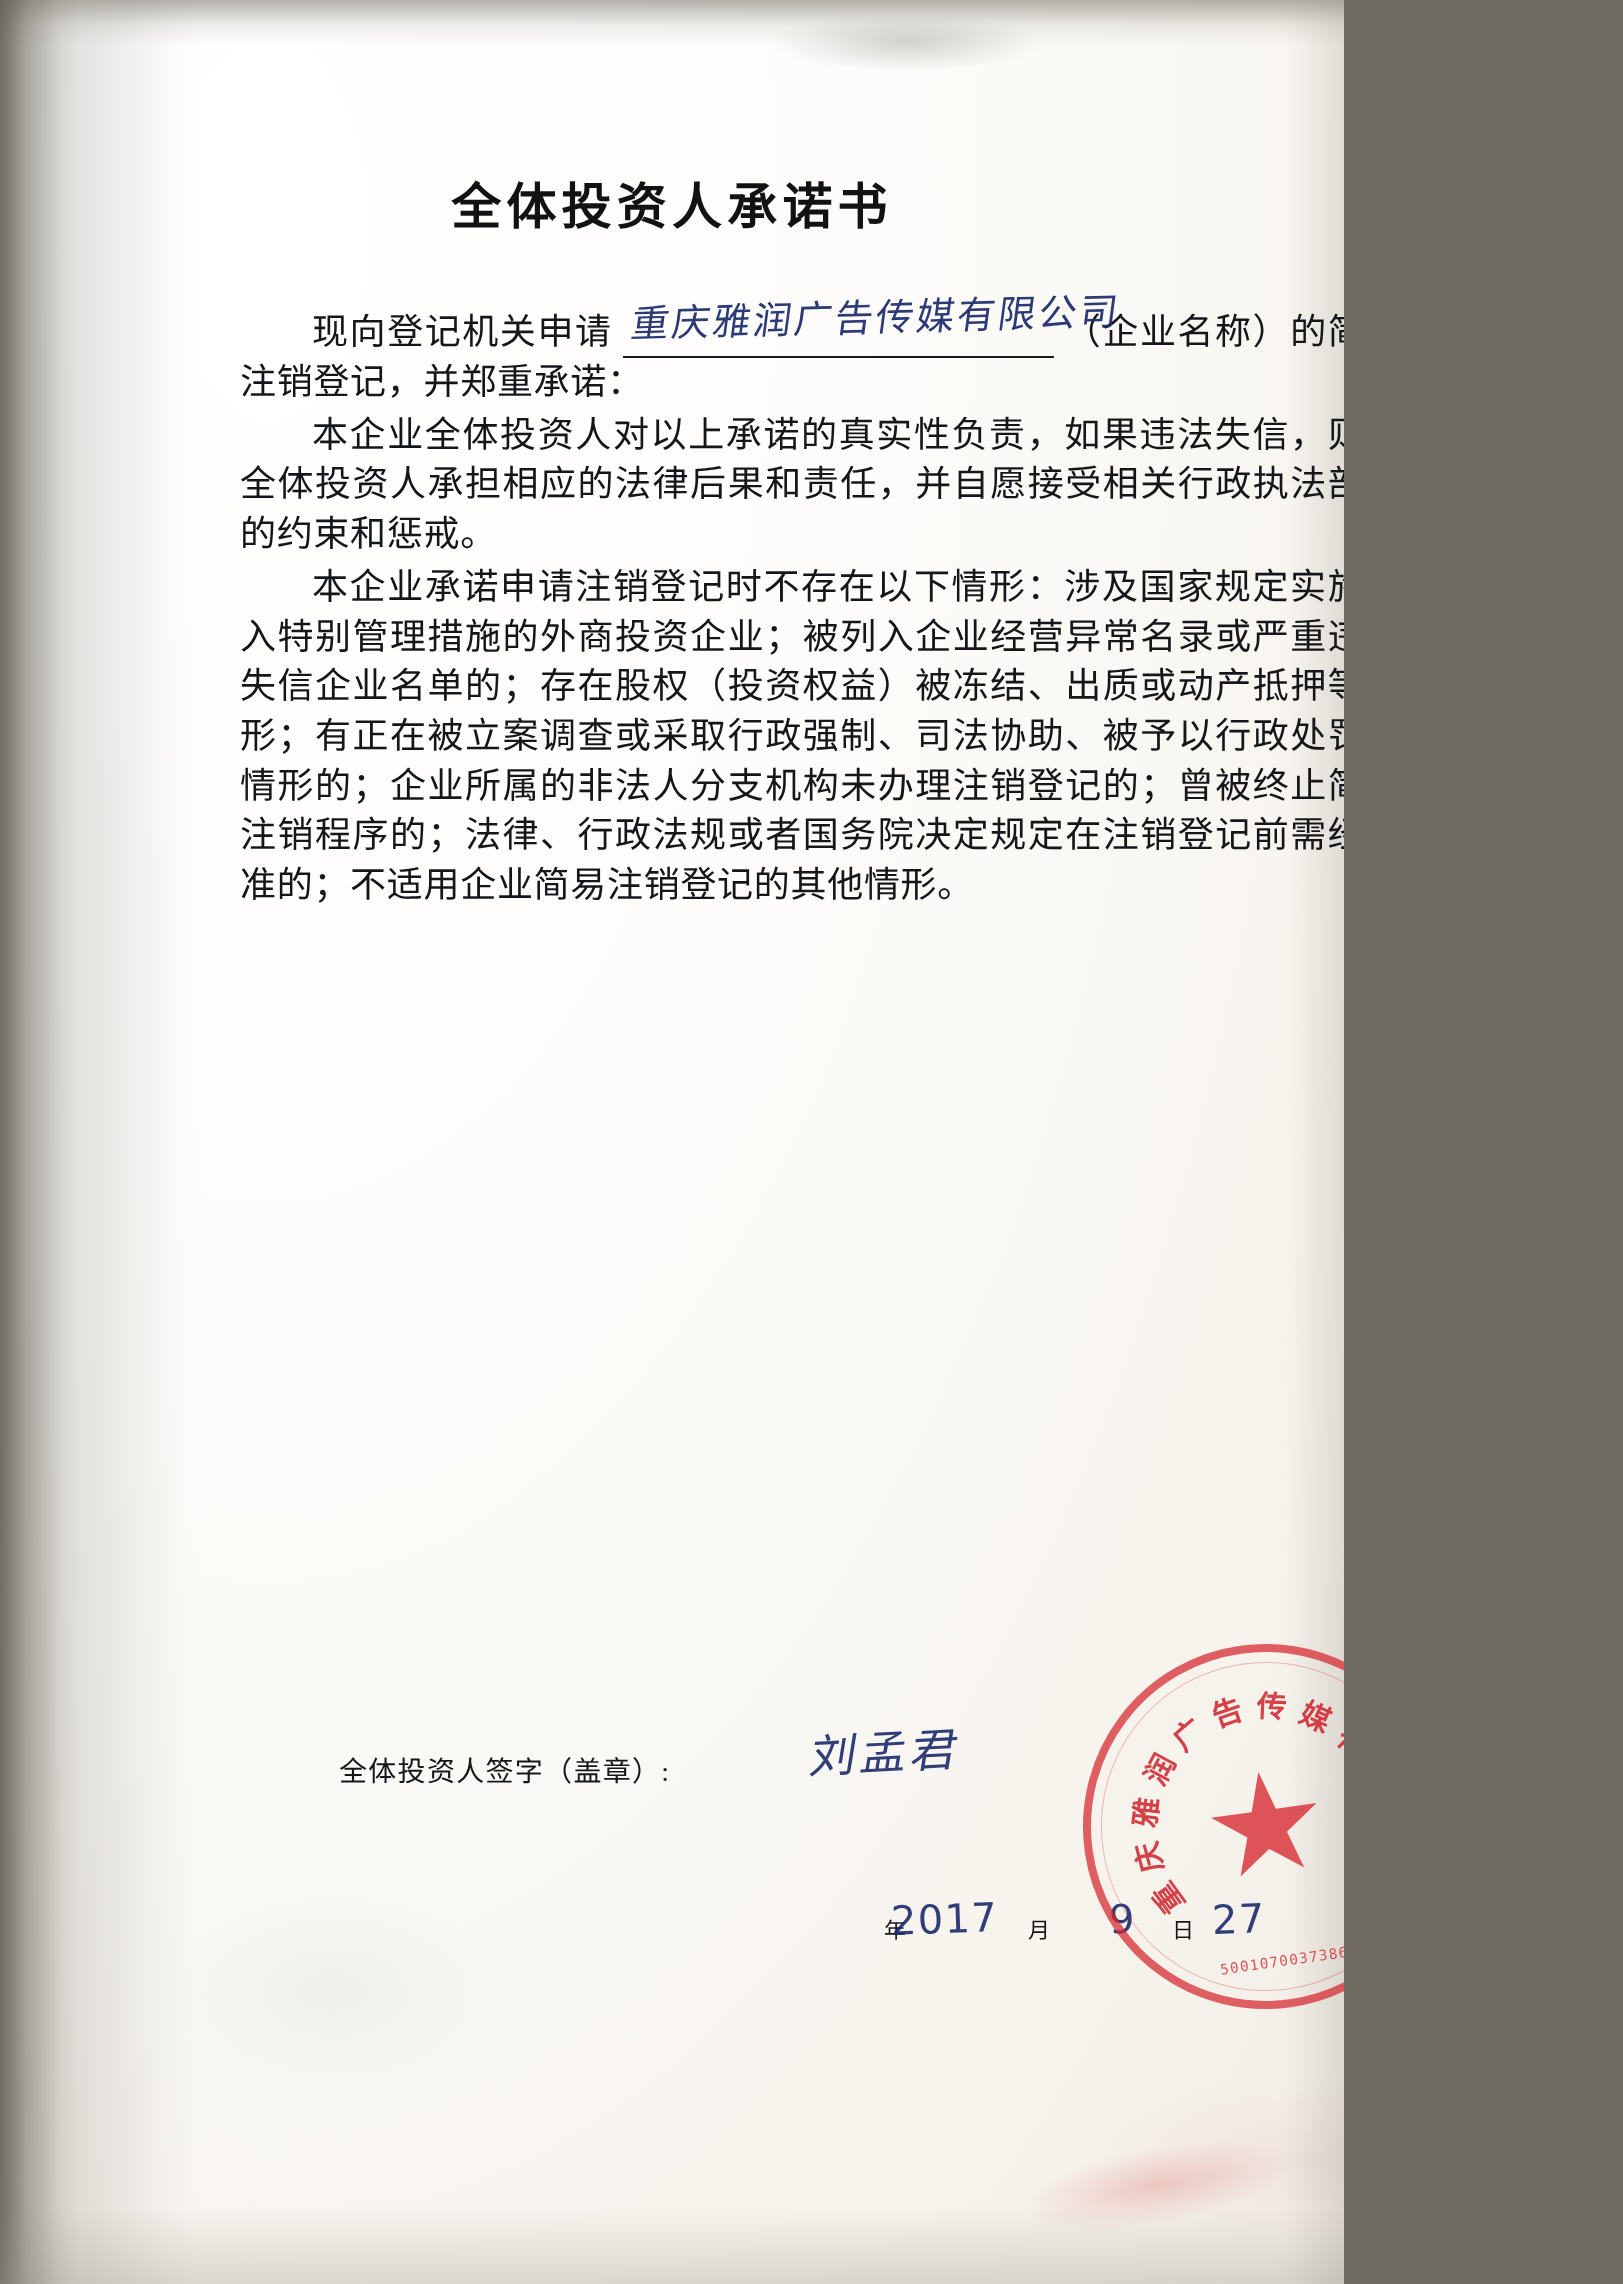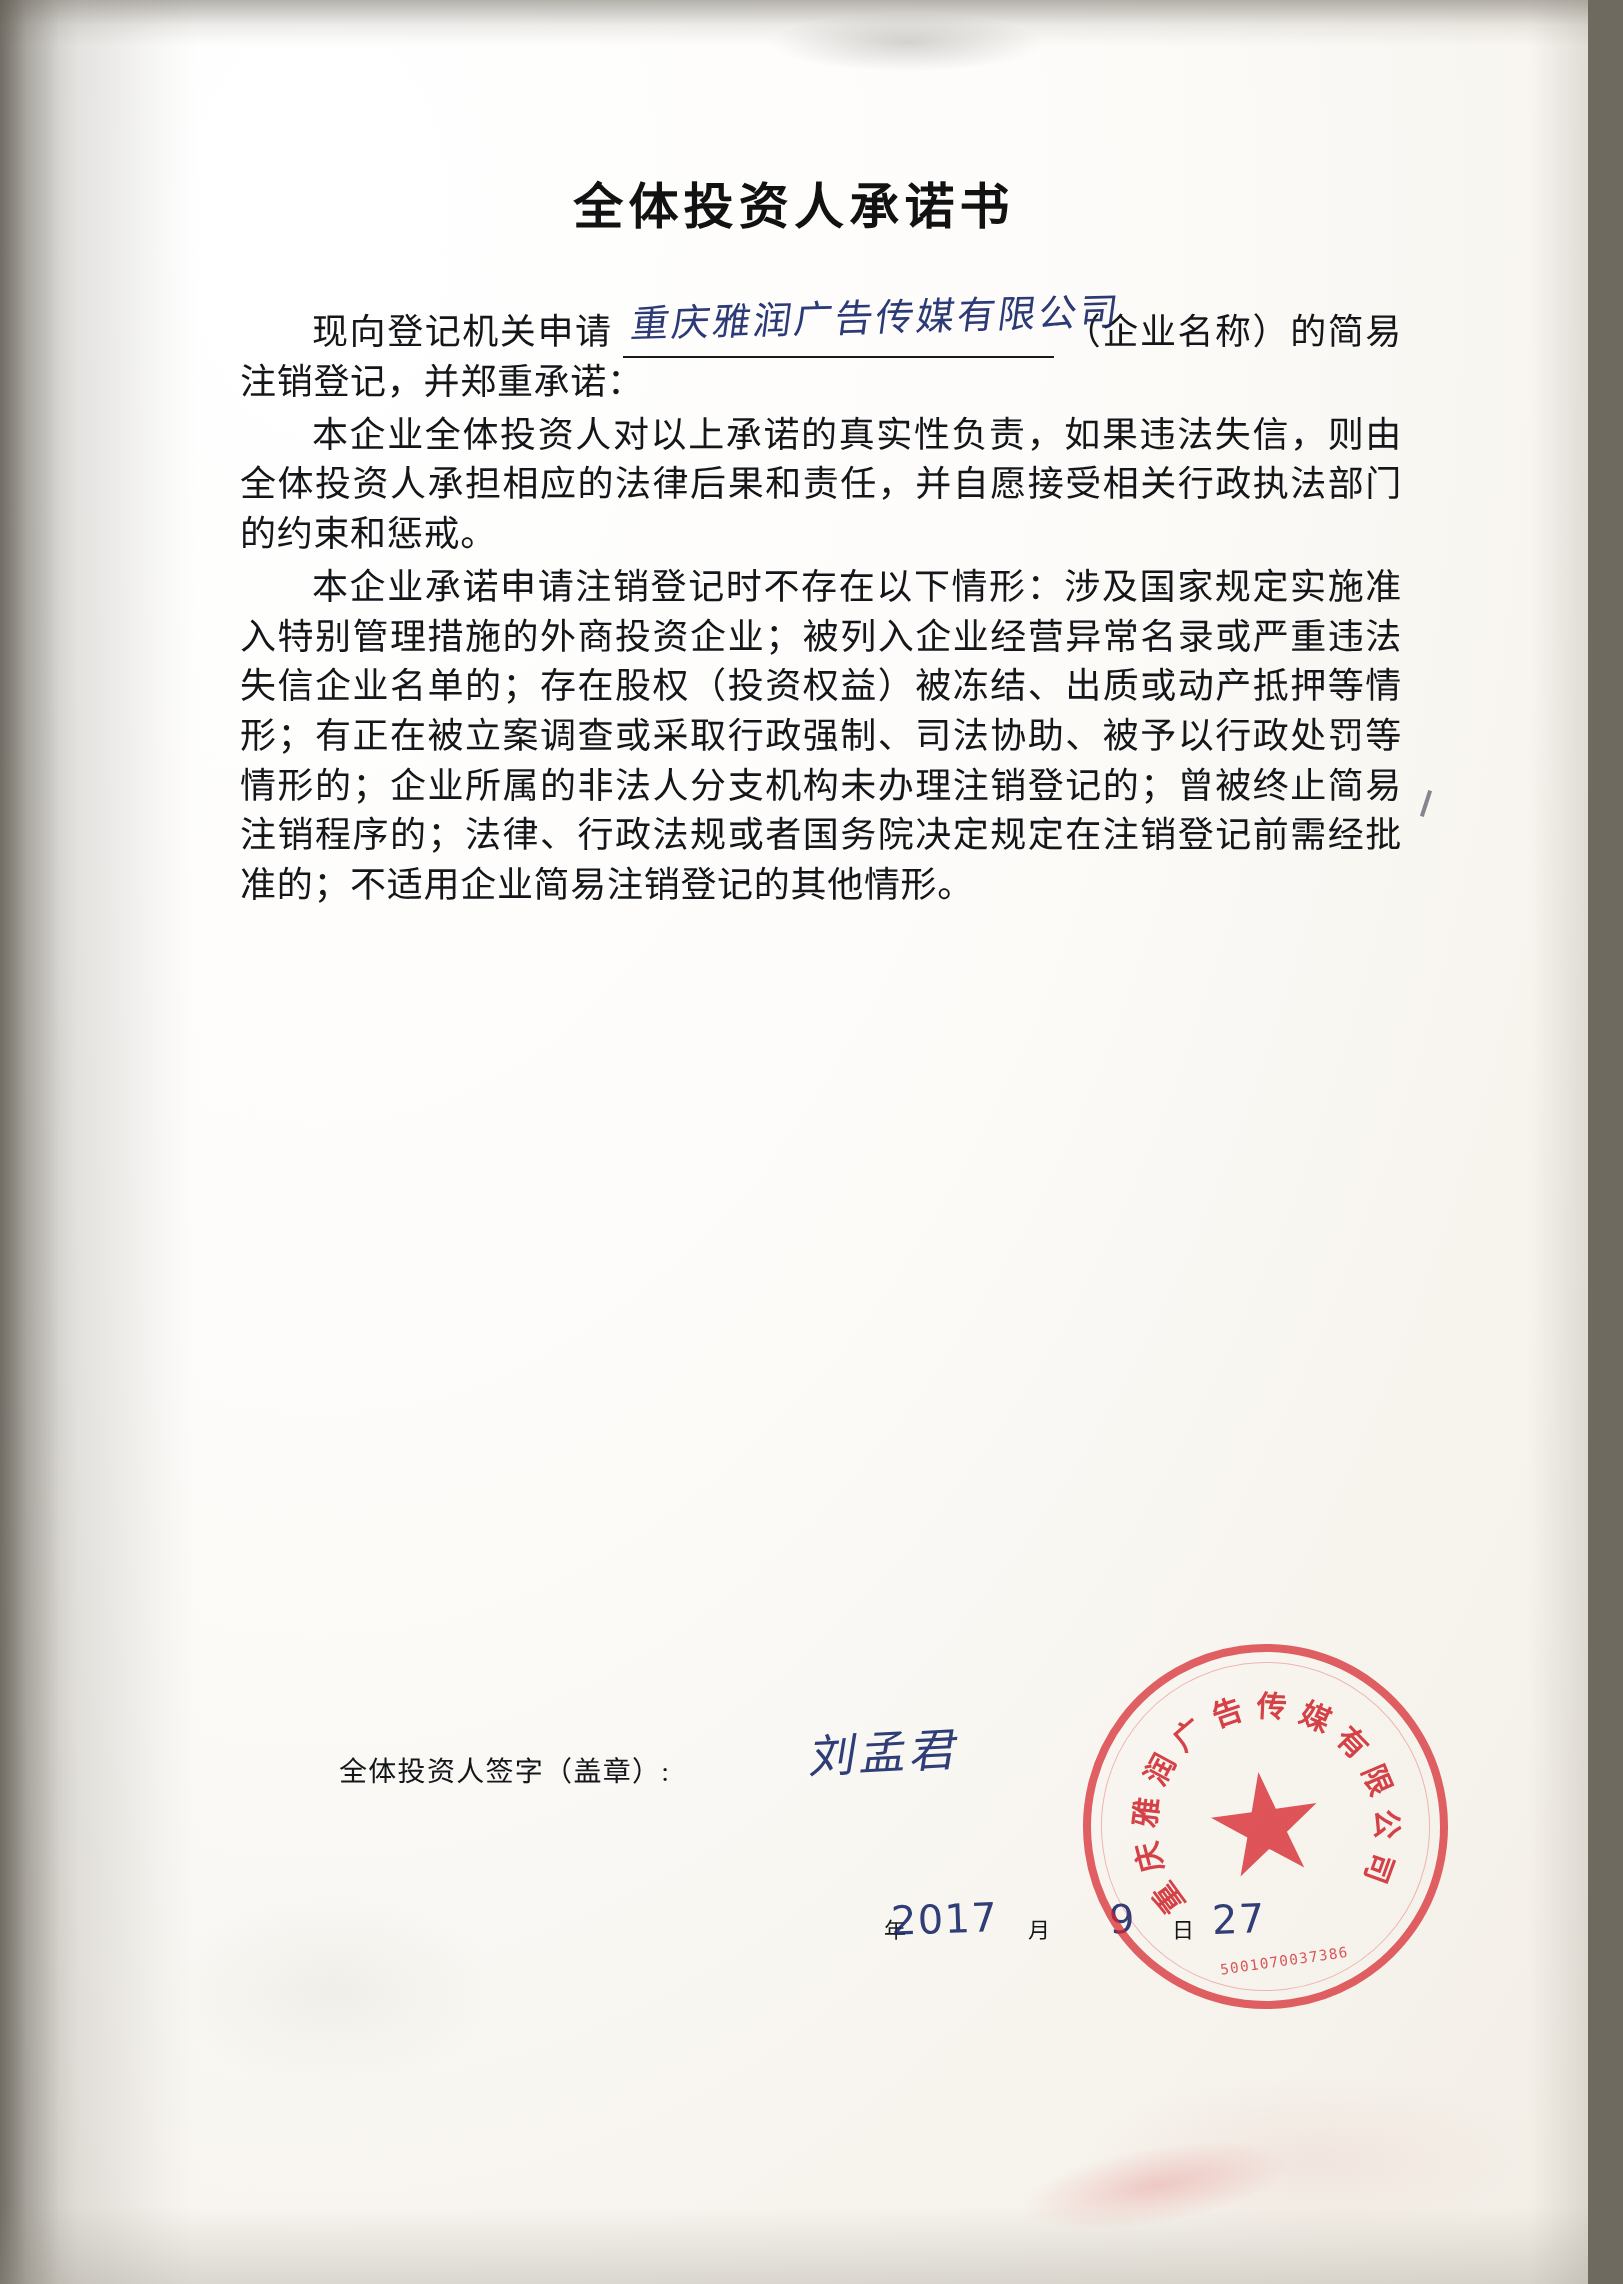--- a/index.html
+++ b/index.html
@@ -2,21 +2,21 @@
 <html lang="zh-CN" style="font-size:10.4px"><head>
 <meta charset="utf-8">
 <style>
   html, body {
     margin: 0;
     padding: 0;
     background: #6e6a60;
   }
   .page {
     position: relative;
-    width: 1588px;
+    width: 1344px;
     height: 2284px;
     background: #ffffff;
     overflow: hidden;
     font-family: "Liberation Serif", "DejaVu Serif", serif;
   }
 
   
   .paper {
     position: absolute;
     inset: 0;

